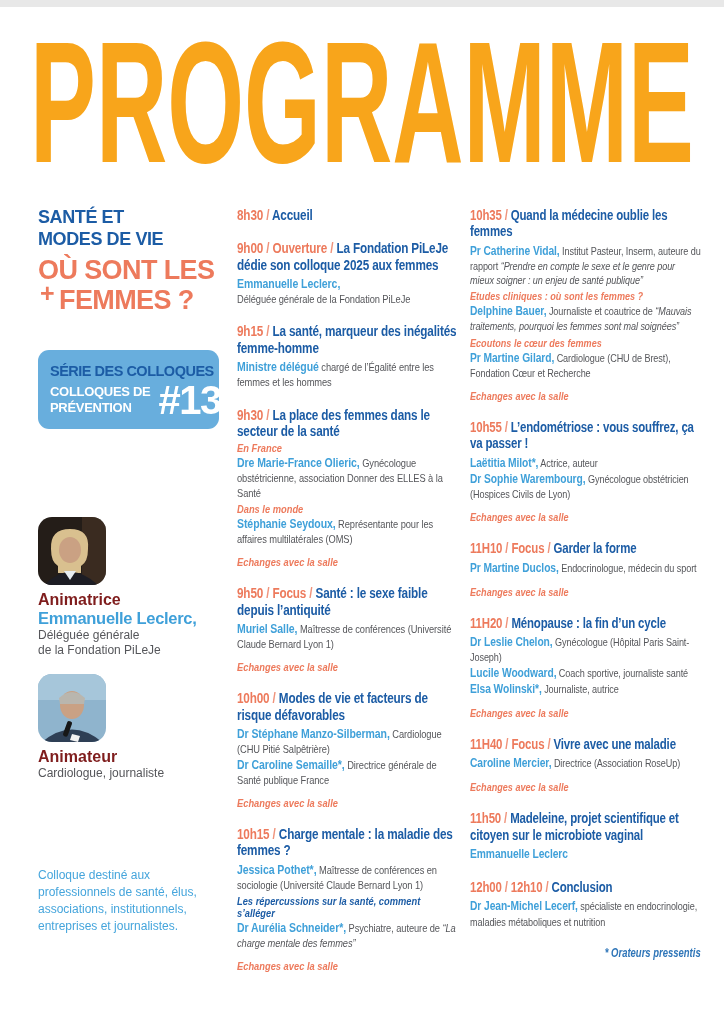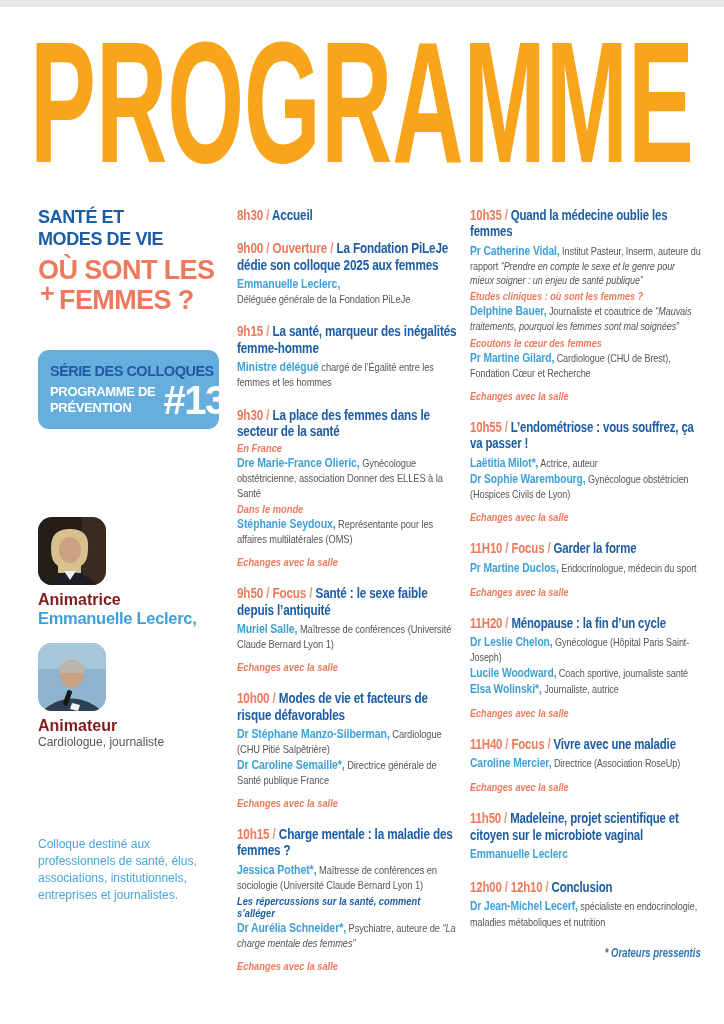--- a/index.html
+++ b/index.html
@@ -64,40 +64,42 @@
     </div>
     <div class="question">
       <div class="q1">OÙ SONT LES</div>
       <div class="q2">FEMMES ?</div>
       <span class="venus-cross">+</span>
     </div>
     <div class="series-box">
       <div class="series-l1">SÉRIE DES COLLOQUES</div>
       <div class="series-row">
         <div class="series-l23">
-          <div>PROGRAMME DE</div>
+          <div>COLLOQUES DE</div>
           <div>PRÉVENTION</div>
         </div>
         <div class="series-num">#13</div>
       </div>
     </div>
 
     <div class="host host1">
       <div class="photo">
         <svg viewBox="0 0 68 68" width="68" height="68">
           <rect width="68" height="68" fill="#241d18"></rect>
           <rect x="44" width="24" height="68" fill="#4a3526" opacity="0.6"></rect>
           <path d="M13 32 q-1-20 19-20 q20 0 18 20 q0 13-7 17 l0 7 -23 0 0-7 q-7-4-7-17z" fill="#d9c08f"></path>
           <ellipse cx="32" cy="33" rx="11" ry="13" fill="#caa183"></ellipse>
           <path d="M6 68 q26-26 54 0 z" fill="#1d1d24"></path>
           <path d="M26 54 l6 9 6-9 z" fill="#e8eef2"></path>
         </svg>
       </div>
       <div class="host-role">Animatrice</div>
       <div class="host-name">Emmanuelle Leclerc,</div>
+      <div class="host-desc">Déléguée générale
+de la Fondation PiLeJe</div>
     </div>
 
     <div class="host host2">
       <div class="photo">
         <svg viewBox="0 0 68 68" width="68" height="68">
           <rect width="68" height="68" fill="#8fb4cd"></rect>
           <rect width="68" height="26" fill="#a6c6da"></rect>
           <ellipse cx="34" cy="31" rx="12" ry="14" fill="#c9a184"></ellipse>
           <path d="M21 24 q13-12 26 0 l-1 6 -24 0z" fill="#b9b6ae"></path>
           <path d="M4 68 q30-25 60 0 z" fill="#2e3f55"></path>

